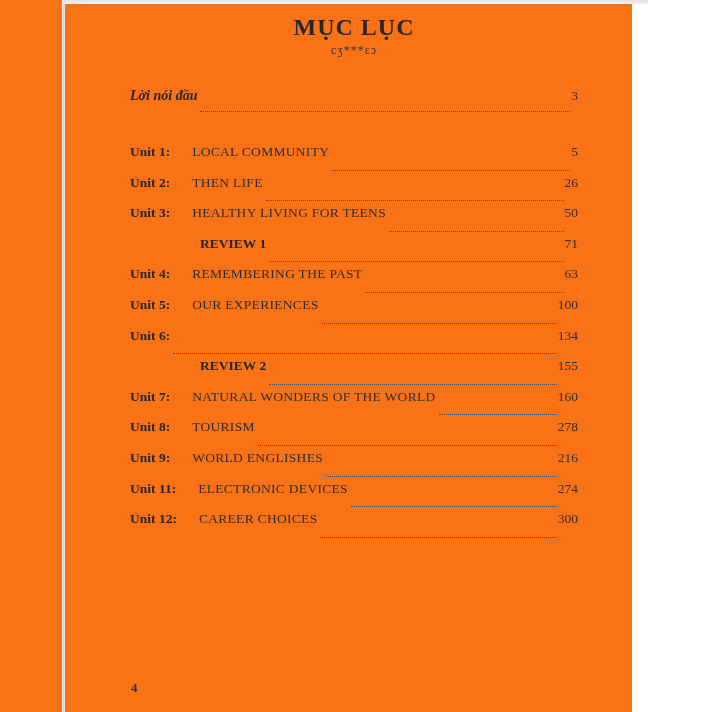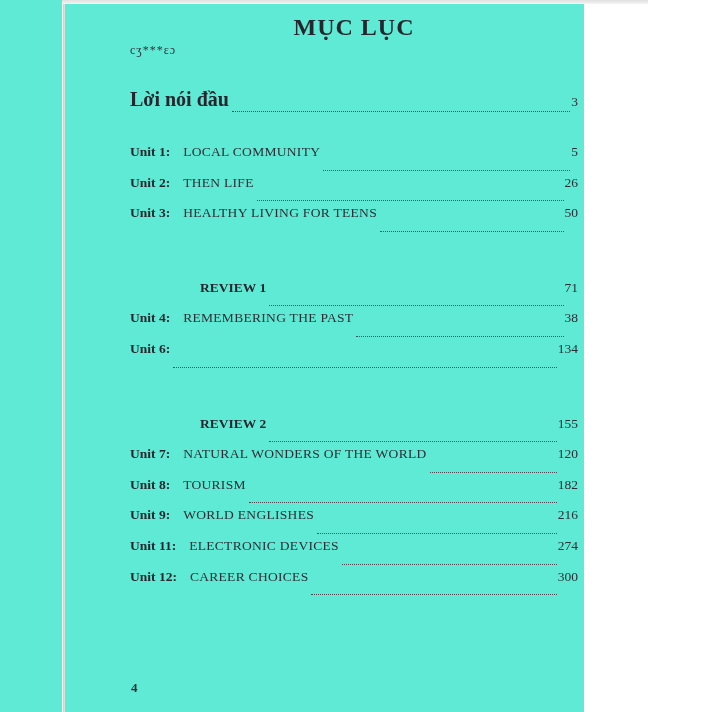--- a/index.html
+++ b/index.html
@@ -7,23 +7,23 @@
     padding: 0;
     width: 712px;
     height: 712px;
     background: #ffffff;
     font-family: "Liberation Serif", "DejaVu Serif", serif;
     overflow: hidden;
   }
   .canvas {
     position: absolute;
     inset: 0;
-    width: 584px;
+    width: 632px;
     height: 712px;
-    background: #5eead4;
+    background: #f97316;
   }
   
   .edge-v {
     position: absolute;
     left: 62px; top: 0; bottom: 0;
     width: 3px;
     background: linear-gradient(to right, #ffffff, #c9c9c9 60%, #ededed);
   }
   .edge-h {
     position: absolute;
@@ -40,21 +40,21 @@
   }
   .title {
     text-align: center;
     font-size: 24px;
     font-weight: bold;
     letter-spacing: 1px;
     color: #26262f;
     margin: 0;
   }
   .ornament {
-    text-align: left;
+    text-align: center;
     font-size: 12px;
     letter-spacing: 1px;
     color: #35353e;
     margin-top: 2px;
   }
   .toc {
     margin-top: 30px;
   }
   .row {
     display: flex;
@@ -63,25 +63,26 @@
     font-size: 13.5px;
     white-space: nowrap;
   }
   .row.kind-preface { height: 28px; }
   .gap { height: 28px; }
   .row .prefix {
     font-weight: bold;
     color: #26262f;
   }
   .row.kind-preface .prefix {
-    font-size: 20px;
-  }
-  .row.kind-review { padding-left: 70px; margin-top: 44px; }
+    font-style: italic;
+    font-size: 14px;
+  }
+  .row.kind-review { padding-left: 70px; }
   .row .etitle {
-    margin-left: 13px;
+    margin-left: 22px;
     letter-spacing: 0.3px;
     color: #2d2d36;
   }
   .row .leader {
     flex: 1;
     border-bottom: 1.8px dotted #4a4a54;
     align-self: flex-end;
     margin: 0 1px 4px 3px;
     min-width: 20px;
   }
@@ -135,43 +136,49 @@
         </div>
         <div class="row kind-review">
           <span class="prefix">REVIEW 1</span>
           <span class="leader"></span>
           <span class="pagenum">71</span>
         </div>
         <div class="row kind-unit">
           <span class="prefix">Unit 4:</span>
           <span class="etitle">REMEMBERING THE PAST</span>
           <span class="leader"></span>
-          <span class="pagenum">38</span>
+          <span class="pagenum">63</span>
+        </div>
+        <div class="row kind-unit">
+          <span class="prefix">Unit 5:</span>
+          <span class="etitle">OUR EXPERIENCES</span>
+          <span class="leader"></span>
+          <span class="pagenum">100</span>
         </div>
         <div class="row kind-unit">
           <span class="prefix">Unit 6:</span>
           <span class="leader"></span>
           <span class="pagenum">134</span>
         </div>
         <div class="row kind-review">
           <span class="prefix">REVIEW 2</span>
           <span class="leader"></span>
           <span class="pagenum">155</span>
         </div>
         <div class="row kind-unit">
           <span class="prefix">Unit 7:</span>
           <span class="etitle">NATURAL WONDERS OF THE WORLD</span>
           <span class="leader"></span>
-          <span class="pagenum">120</span>
+          <span class="pagenum">160</span>
         </div>
         <div class="row kind-unit">
           <span class="prefix">Unit 8:</span>
           <span class="etitle">TOURISM</span>
           <span class="leader"></span>
-          <span class="pagenum">182</span>
+          <span class="pagenum">278</span>
         </div>
         <div class="row kind-unit">
           <span class="prefix">Unit 9:</span>
           <span class="etitle">WORLD ENGLISHES</span>
           <span class="leader"></span>
           <span class="pagenum">216</span>
         </div>
         <div class="row kind-unit">
           <span class="prefix">Unit 11:</span>
           <span class="etitle">ELECTRONIC DEVICES</span>

